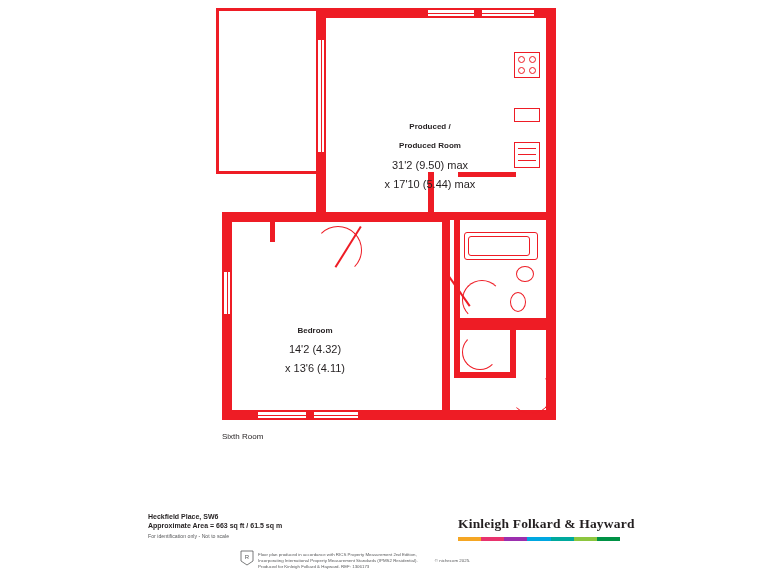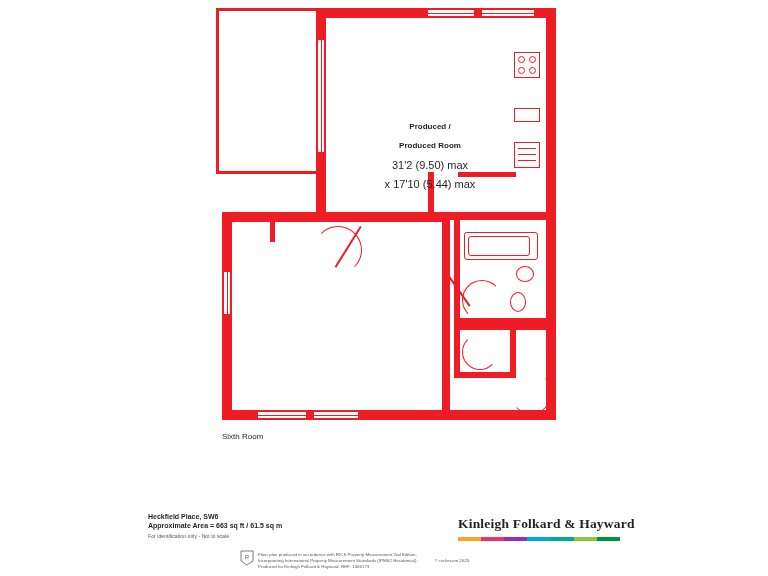--- a/index.html
+++ b/index.html
@@ -212,20 +212,25 @@
     <div class="fixture round" style="left:300px; top:288px; width:16px; height:20px;"></div>
 
 
     <div class="plan-label" style="left:148px; top:108px; width:144px;">
       <span class="room-name">Produced /</span>
       <span class="room-name">Produced Room</span>
       <span class="dim">31'2 (9.50) max</span>
       <span class="dim">x 17'10 (5.44) max</span>
     </div>
 
+    <div class="plan-label" style="left:46px; top:312px; width:118px;">
+      <span class="room-name">Bedroom</span>
+      <span class="dim">14'2 (4.32)</span>
+      <span class="dim">x 13'6 (4.11)</span>
+    </div>
   </div>
 
   <div class="floor-note">Sixth Room</div>
 
   <div id="footer">
 
     <div class="addr">
       <span class="line1">Heckfield Place, SW6</span>
       <span class="line2">Approximate Area = 663 sq ft / 61.5 sq m</span>
       <span class="line3">For identification only - Not to scale</span>

